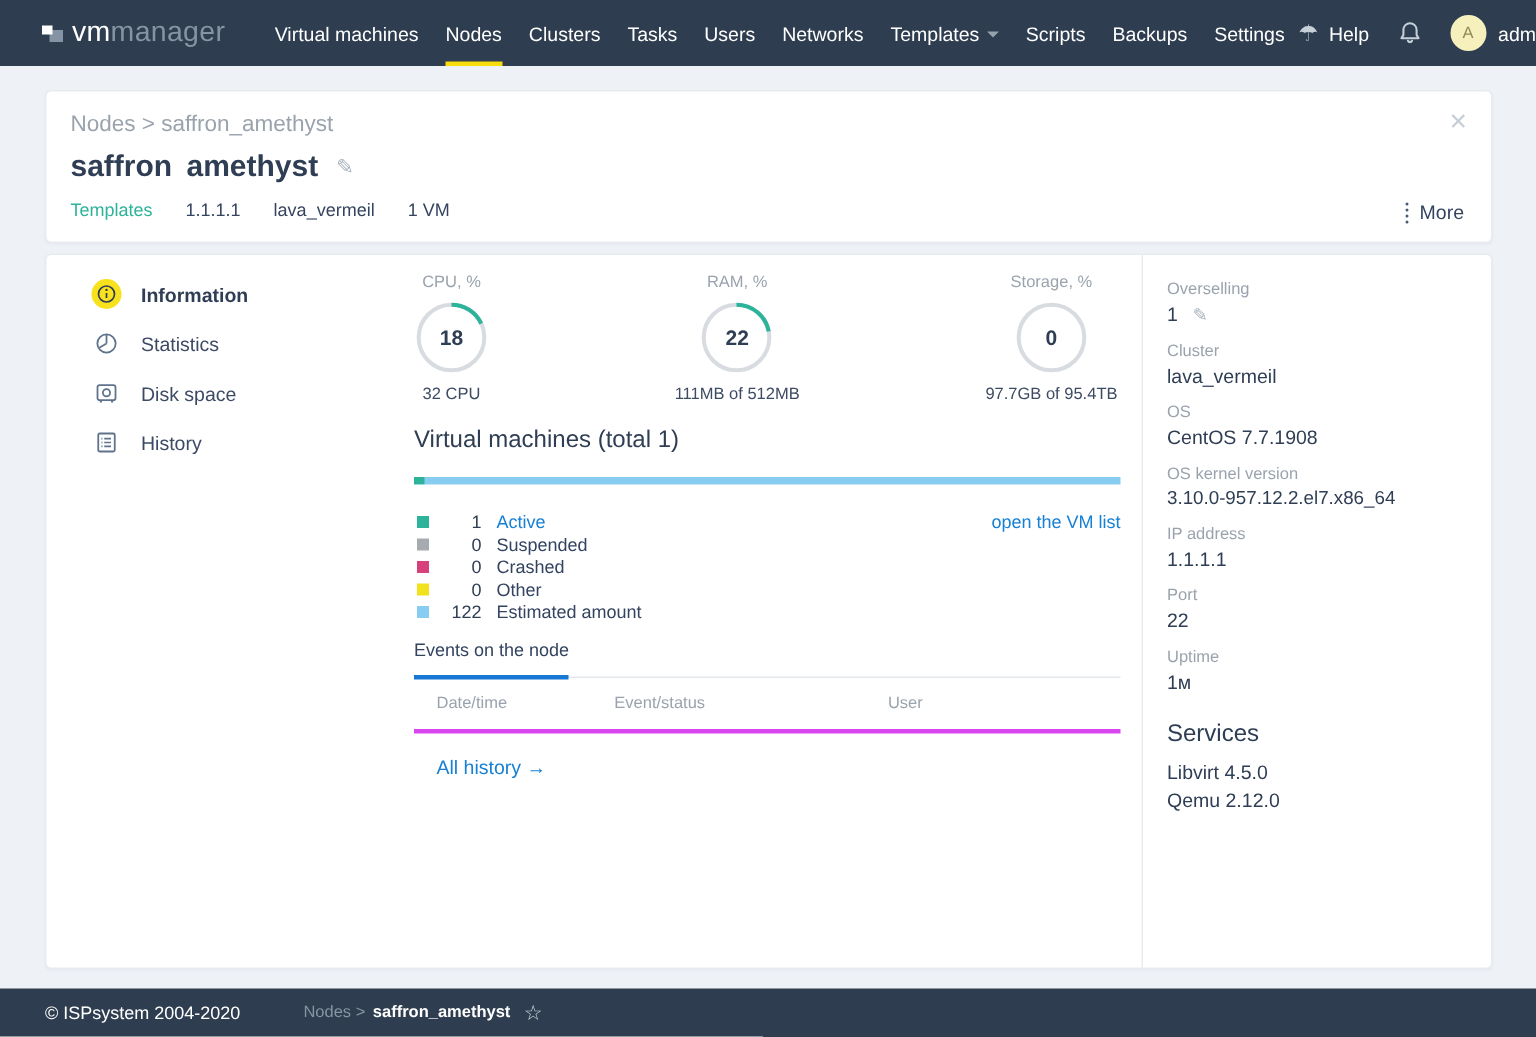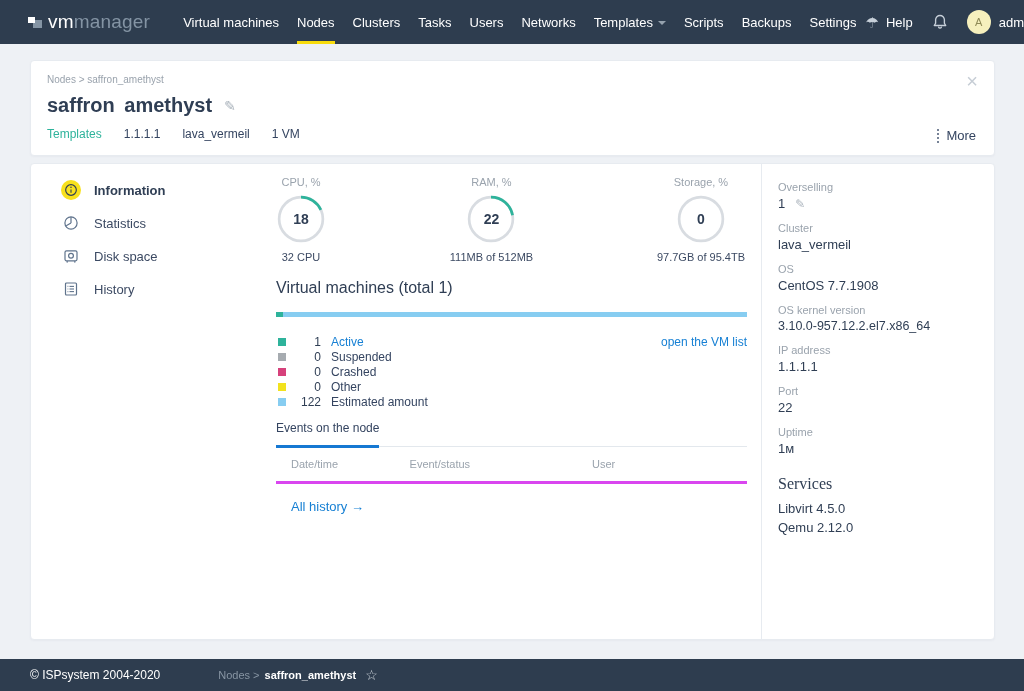--- a/index.html
+++ b/index.html
@@ -23,21 +23,21 @@
   .umbrella { color:#c7d0d9; font-size:15px; line-height:1; }
   .bell-btn { width:18px; height:18px; cursor:pointer; display:flex; }
   .user-chip { display:flex; align-items:center; gap:8px; cursor:pointer; }
   .avatar { width:24px; height:24px; border-radius:50%; background:#f6f0bd; color:#8f8a56; font-size:11px; display:flex; align-items:center; justify-content:center; }
   .user-name { color:#ffffff; font-size:13px; }
 
   
   .page { padding:16px 29px 0 30px; }
   .card { background:#ffffff; border:1px solid #e7ebf0; border-radius:4px; box-shadow:0 1px 2px rgba(40,60,90,.04); }
   .head-card { position:relative; padding:13px 20px 14px 16px; margin-bottom:7px; }
-  .breadcrumb { font-size:10px; color:#9aa3ad; }
+  .breadcrumb { font-size:15px; color:#9aa3ad; }
   .page-title-row { margin-top:9px; display:flex; align-items:center; gap:12px; }
   .page-title { font-size:20px; font-weight:bold; color:#2f3e54; word-spacing:4px; }
   .pencil { color:#a9b2bb; font-size:14px; cursor:pointer; }
   .status-row { margin-top:10px; display:flex; gap:22px; font-size:12px; color:#344460; }
   .status-connected { color:#2eb39b; }
   .close-x { position:absolute; top:10px; right:16px; font-size:20px; color:#c6cdd5; cursor:pointer; line-height:1; }
   .more-btn { position:absolute; right:18px; bottom:12px; display:flex; align-items:center; gap:7px; cursor:pointer; font-size:13px; color:#344460; }
   .dots { display:flex; flex-direction:column; gap:2px; }
   .dots i { width:2px; height:2px; border-radius:50%; background:#4a5a74; }
 
@@ -75,26 +75,26 @@
   .tabs { margin-top:9px; border-bottom:1px solid #e3e8ed; }
   .tab { display:inline-block; font-size:12px; color:#344460; padding-bottom:11px; position:relative; cursor:pointer; }
   .tab.active::after { content:""; position:absolute; left:0; right:0; bottom:-2px; height:3px; background:#1678d2; }
   .ev-head { display:grid; grid-template-columns:26% 40% 34%; padding:11px 0 11px 15px; font-size:11px; color:#9aa3ad; border-bottom:3px solid #d946ef; }
   .all-history { display:inline-block; margin:15px 0 0 15px; font-size:13px; }
 
   
   .detail { margin-bottom:11px; }
   .detail-label { font-size:11px; color:#9aa3ad; }
   .detail-value { font-size:13px; color:#2f3e54; margin-top:3px; display:flex; align-items:center; gap:10px; }
-  .services-title { font-size:16px; color:#2f3e54; margin-top:19px;font-family:Liberation Serif, serif; }
+  .services-title { font-size:16px; color:#2f3e54; margin-top:19px; }
   .service-item { font-size:13px; color:#2f3e54; margin-top:8px; }
   .service-item + .service-item { margin-top:4px; }
 
   
-  .footer { position:absolute; left:0; bottom:0; width:1024px; height:32px; background:#2e3d4f; display:flex; align-items:center; padding:0 30px; gap:58px; }
+  .footer { position:absolute; left:0; bottom:0; width:1024px; height:32px; background:#2e3d4f; display:flex; align-items:center; padding:0 30px; gap:42px; }
   .copyright { color:#ffffff; font-size:12px; }
   .foot-crumb { display:flex; align-items:center; gap:5px; font-size:11px; }
   .foot-crumb .pre { color:#8795a3; }
   .foot-crumb .cur { color:#ffffff; font-weight:bold; }
   .star { color:#cfd6dd; font-size:14px; margin-left:4px; cursor:pointer; }
 
   svg.ic { display:block; }
 </style>
 </head>
 <body>

